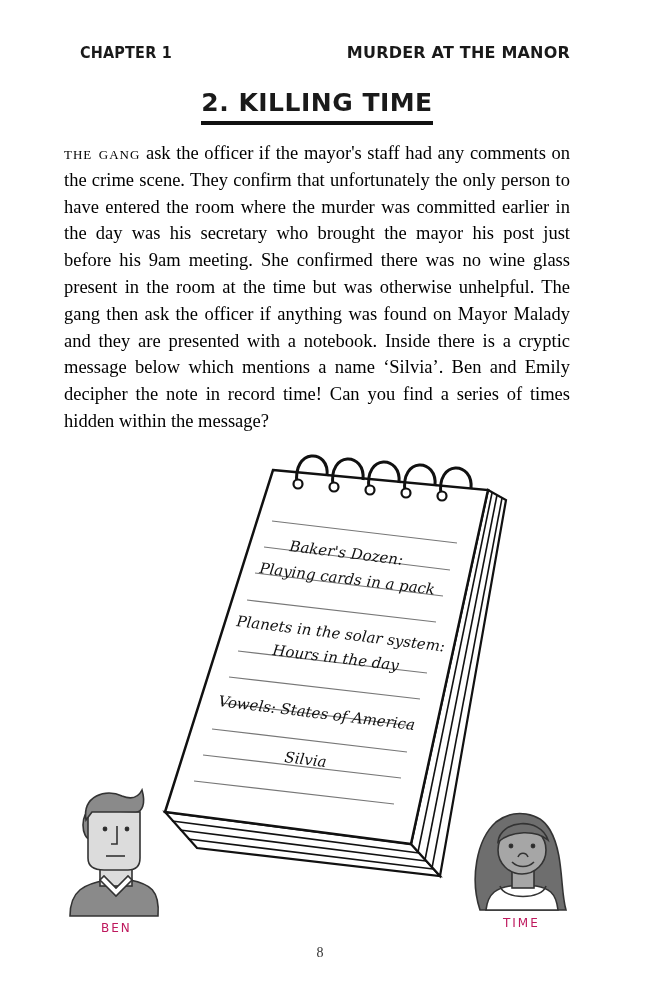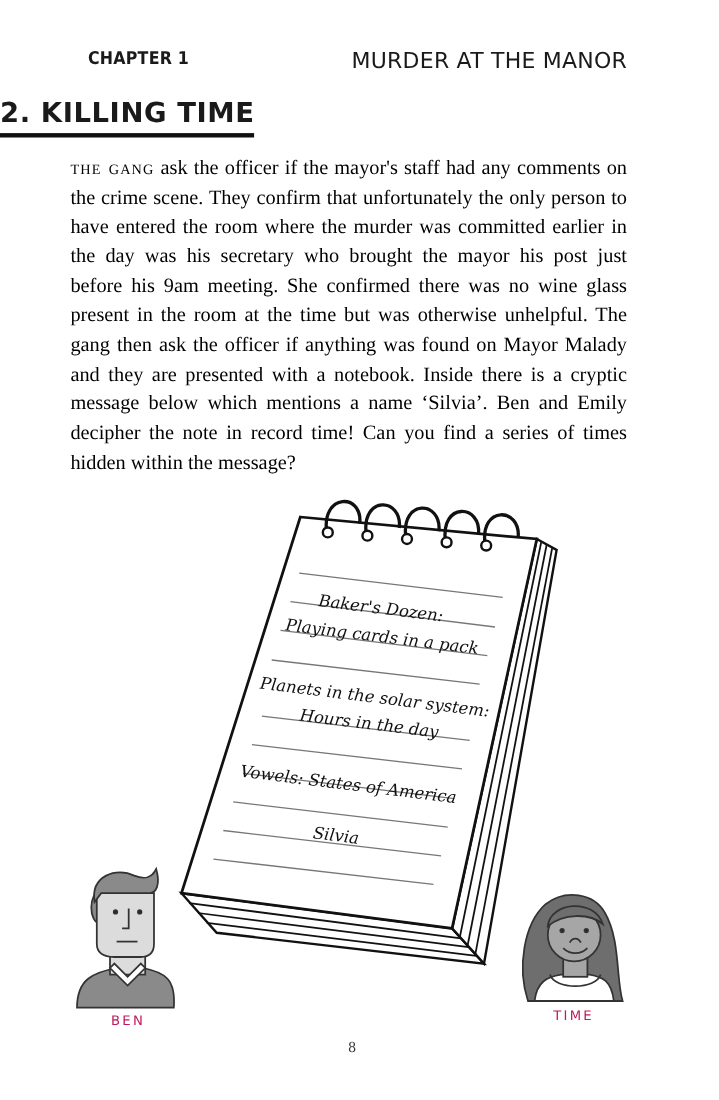--- a/index.html
+++ b/index.html
@@ -1,20 +1,20 @@
 <!DOCTYPE html>
 <html><head>
   <meta charset="utf-8">
   <style>
     html, body { margin: 0; padding: 0; background: #ffffff; }
     body { width: 654px; height: 1000px; position: relative; overflow: hidden; color: #1a1a1a; }
     .head-left { position: absolute; top: 43px; left: 64px; font-family: "DejaVu Sans Condensed","DejaVu Sans", sans-serif; font-weight: bold; font-size: 16px; letter-spacing: 0.2px; margin-left: 16px; }
-    .head-right { position: absolute; top: 43px; right: 84px; font-family: "DejaVu Sans", sans-serif; font-weight: normal; font-size: 20px; letter-spacing: 0.2px; }
+    .head-right { position: absolute; top: 43px; right: 84px; font-family: "DejaVu Sans", sans-serif; font-weight: bold; font-size: 16px; letter-spacing: 0.2px; }
     .chapter-title {
-      position: absolute; top: 88px; left: 0; width: 634px; text-align: left;
+      position: absolute; top: 88px; left: 0; width: 634px; text-align: center;
       font-family: "DejaVu Sans", sans-serif; font-weight: bold; font-size: 25px; letter-spacing: 0.5px;
     }
     .chapter-title span { display: inline-block; padding-bottom: 4px; border-bottom: 4px solid #111; }
     .body-text {
       position: absolute; top: 140px; left: 64px; width: 506px;
       font-family: "Liberation Serif", "DejaVu Serif", serif; font-size: 18.5px; line-height: 26.8px;
       text-align: justify; color: #000000;
     }
     .smallcaps { font-variant: small-caps; letter-spacing: 1px; text-transform: lowercase; }
     .illustration { position: absolute; left: 0; top: 440px; width: 654px; height: 520px; }

